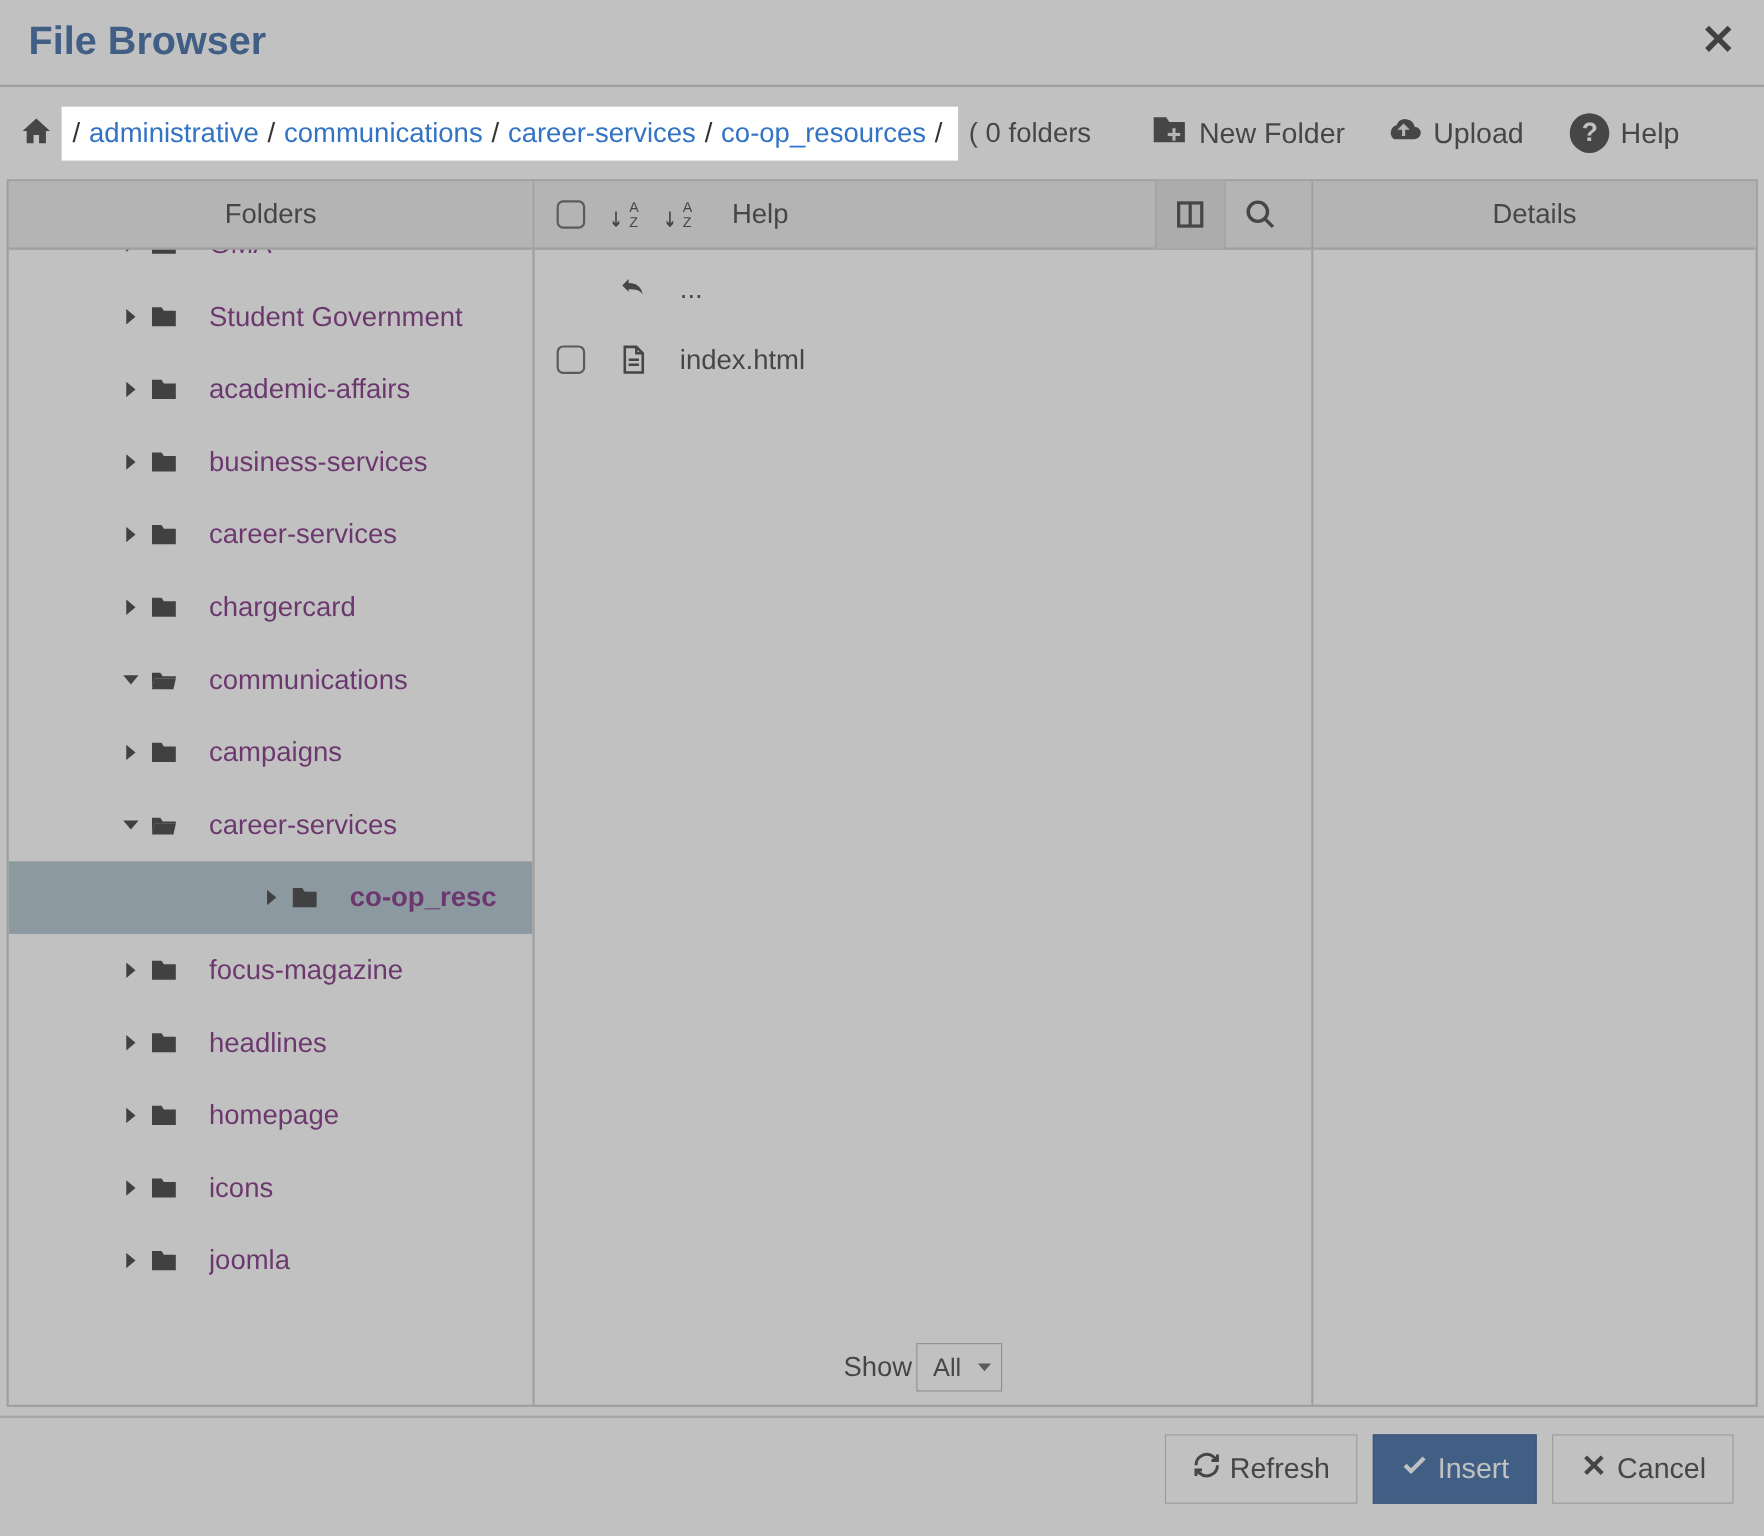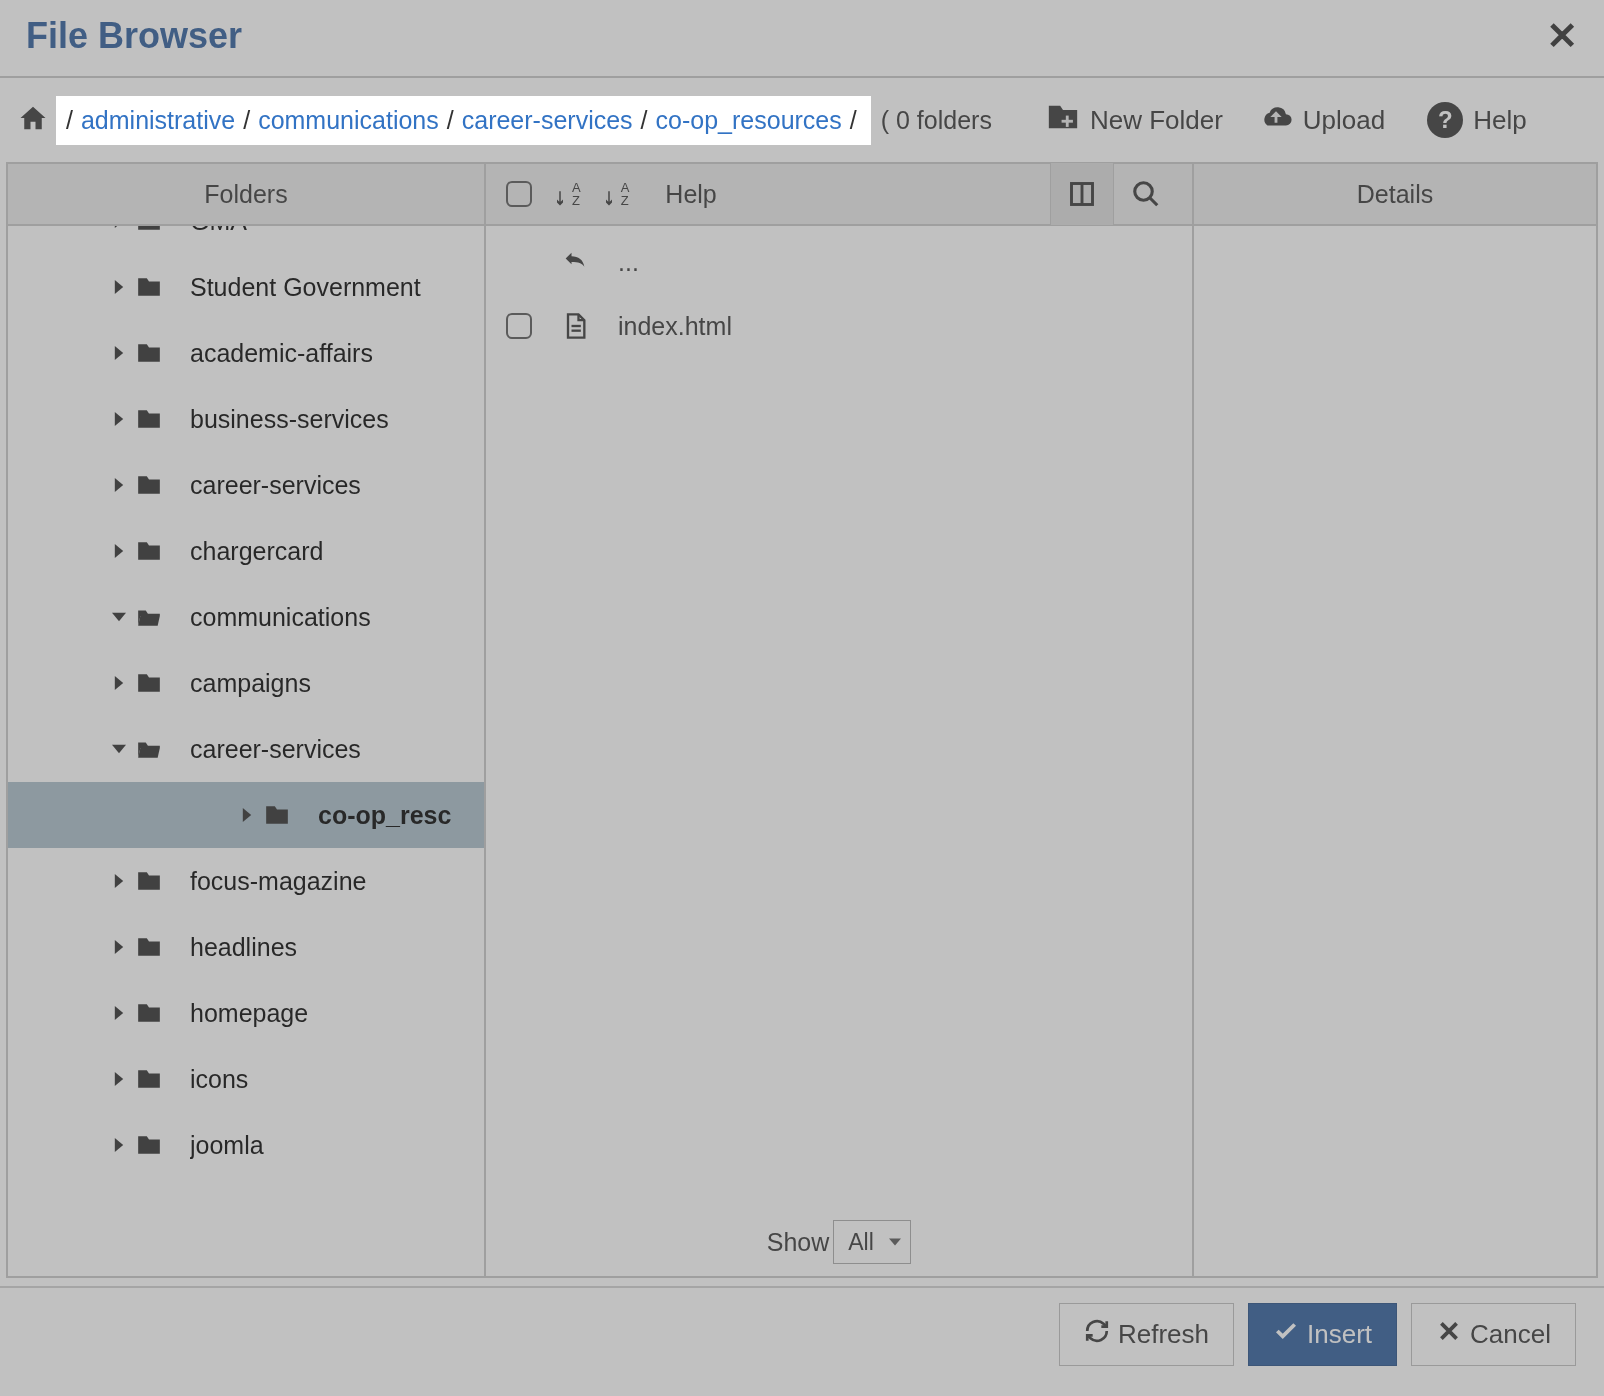--- a/index.html
+++ b/index.html
@@ -77,21 +77,21 @@
 .sort-btn { display:flex; align-items:flex-end; cursor:pointer; font-size:13px; color:#333; }
 .sort-btn svg{width:18px;}
 .name-label { font-size: 25px; color: #333; margin-left: 14px;}
 .files-header-right{ margin-left:auto; display:flex; align-items:center; }
 .view-toggle { width:64px; height:62px; display:flex; align-items:center; justify-content:center; background:#dcdcdc; border-left:1px solid #c7c7c7; border-right:1px solid #c7c7c7; cursor:pointer;}
 .search-btn { width:64px; height:62px;display:flex; align-items:center; justify-content:center; cursor:pointer;}
 
 .tree { flex:1; overflow:hidden; padding: 8px 0; }
 .tree-row {
   display: flex; align-items: center; height: 66px;
-  font-size: 25px; color: #000000;
+  font-size: 25px; color: #701a75;
   padding-left: 96px;
 }
 .tree-row.level2 { padding-left: 96px; }
 .tree-row.level3 { padding-left: 224px; }
 .tree-row.selected { background: #a9bdc9; font-weight: 700; }
 .tree-arrow { width: 30px; display:flex; justify-content:center; }
 .tree-arrow svg{ width:14px; height:14px; }
 .tree-icon { width: 40px; margin-right: 16px; display:flex; }
 .tree-icon svg{ width:30px; height:26px;}
 .tree-label { white-space: nowrap; overflow:hidden; text-overflow:clip; }

